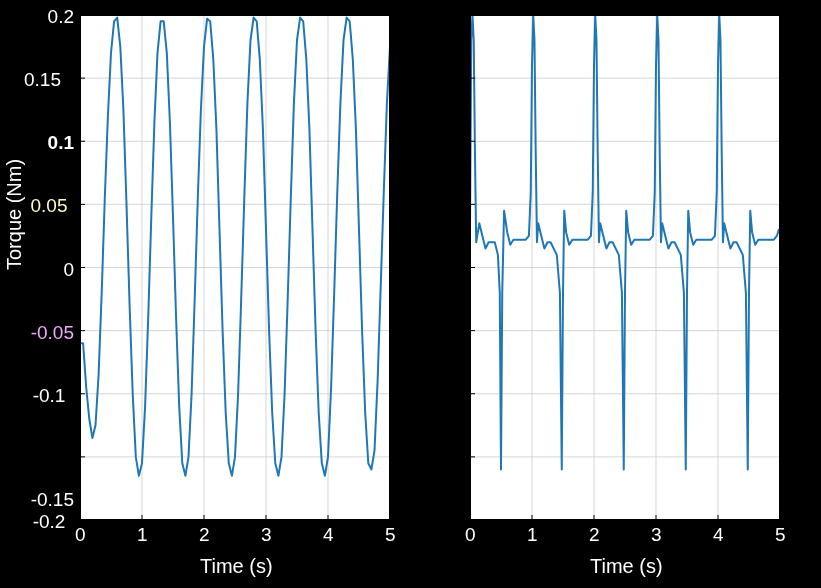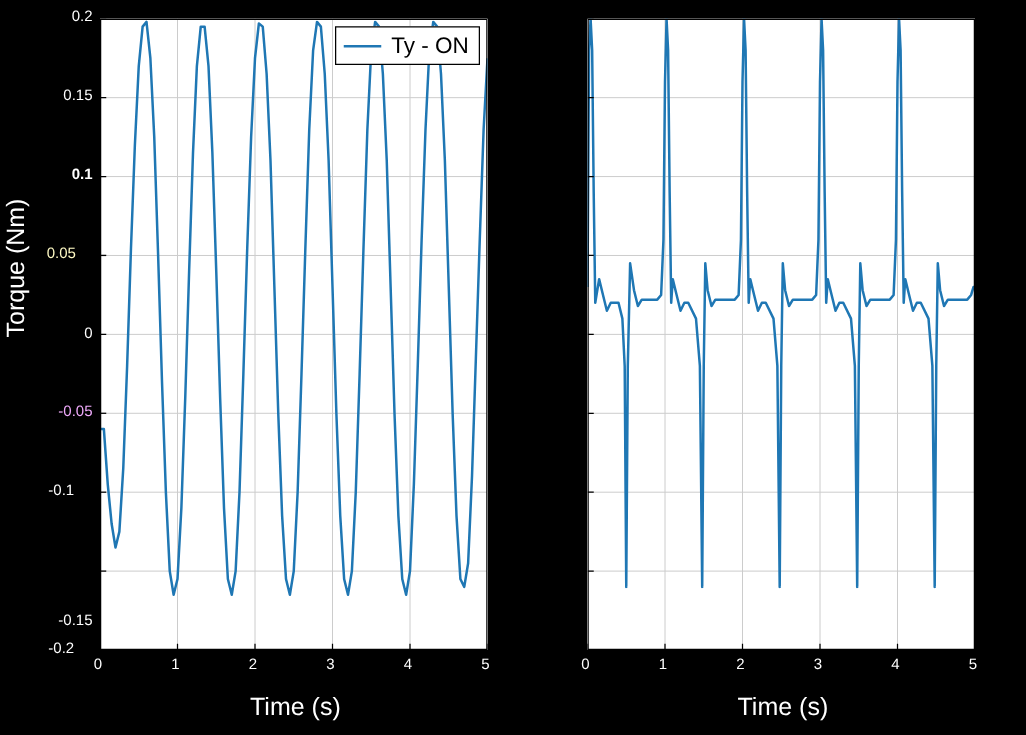--- a/index.html
+++ b/index.html
@@ -16,21 +16,21 @@
     background: #fff;
   }
   .axis-label {
     position: absolute;
     font-size: 20px;
     color: #000;
     white-space: nowrap;
   }
   .tick-label {
     position: absolute;
-    font-size: 12px;
+    font-size: 19px;
     color: #000;
     white-space: nowrap;
   }
   .legend-box {
     position: absolute;
     background: #fff;
     border: 1px solid #000;
     padding: 4px 8px 4px 6px;
     display: flex;
     align-items: center;
@@ -75,24 +75,20 @@
       <line y1="505" y2="505" x1="0" x2="5" stroke="#000"></line>
       <line y1="441.875" y2="441.875" x1="0" x2="5" stroke="#000"></line>
       <line y1="378.75" y2="378.75" x1="0" x2="5" stroke="#000"></line>
       <line y1="315.625" y2="315.625" x1="0" x2="5" stroke="#000"></line>
       <line y1="252.5" y2="252.5" x1="0" x2="5" stroke="#000"></line>
       <line y1="189.375" y2="189.375" x1="0" x2="5" stroke="#000"></line>
       <line y1="126.24999999999994" y2="126.24999999999994" x1="0" x2="5" stroke="#000"></line>
       <line y1="63.12500000000006" y2="63.12500000000006" x1="0" x2="5" stroke="#000"></line>
       <line y1="0" y2="0" x1="0" x2="5" stroke="#000"></line>
     </svg>
-  <div class="legend-box" style="top:6px; right:6px;">
-    <div class="legend-line"></div>
-    <span>Ty - ON</span>
-  </div>
 </div>
 
 <div class="panel" id="panel1" style="left:470px; top:15px; width:310px; height:505px;">
   <svg id="svg1" width="310" height="505">
       <line x1="0" x2="0" y1="0" y2="505" stroke="#cccccc" stroke-width="0.8"></line>
       <line x1="62" x2="62" y1="0" y2="505" stroke="#cccccc" stroke-width="0.8"></line>
       <line x1="124" x2="124" y1="0" y2="505" stroke="#cccccc" stroke-width="0.8"></line>
       <line x1="186" x2="186" y1="0" y2="505" stroke="#cccccc" stroke-width="0.8"></line>
       <line x1="248" x2="248" y1="0" y2="505" stroke="#cccccc" stroke-width="0.8"></line>
       <line x1="310" x2="310" y1="0" y2="505" stroke="#cccccc" stroke-width="0.8"></line>
@@ -137,21 +133,21 @@
 </div>
 
 <div id="yticks">
     <div class="tick-label" style="color: rgb(255, 255, 255); right: 747px; left: auto; top: 511px; text-align: center; width: 50px;">-0.2</div>
     <div class="tick-label" style="color: rgb(255, 255, 255); right: 747px; left: auto; top: 447.875px; text-align: right; width: 50px; margin-top: 41px;">-0.15</div>
     <div class="tick-label" style="color: rgb(255, 255, 255); right: 747px; left: auto; top: 384.75px; text-align: center; width: 50px;">-0.1</div>
     <div class="tick-label" style="color: #f0abfc; right: 747px; left: auto; top: 321.625px; text-align: right; width: 50px;">-0.05</div>
     <div class="tick-label" style="color: rgb(255, 255, 255); right: 747px; left: auto; top: 258.5px; text-align: right; width: 50px;">0</div>
     <div class="tick-label" style="color: #fef9c3; right: 747px; left: auto; top: 195.375px; text-align: center; width: 50px;">0.05</div>
     <div class="tick-label" style="color: rgb(255, 255, 255); right: 747px; left: auto; top: 132.25px; text-align: right; width: 50px; font-weight: bold;">0.1</div>
-    <div class="tick-label" style="color: rgb(255, 255, 255); right: 747px; left: auto; top: 69.125px; text-align: right; width: 50px;">0.15</div>
+    <div class="tick-label" style="color: rgb(255, 255, 255); right: 747px; left: auto; top: 69.125px; width: 50px;">0.15</div>
     <div class="tick-label" style="color: rgb(255, 255, 255); right: 747px; left: auto; top: 6px; text-align: right; width: 50px;">0.2</div>
   </div>
 
 <div id="xticks0">
     <div class="tick-label" style="color: rgb(255, 255, 255); left: 75px; top: 524px;">0</div>
     <div class="tick-label" style="color: rgb(255, 255, 255); left: 137px; top: 524px;">1</div>
     <div class="tick-label" style="color: rgb(255, 255, 255); left: 199px; top: 524px;">2</div>
     <div class="tick-label" style="color: rgb(255, 255, 255); left: 261px; top: 524px;">3</div>
     <div class="tick-label" style="color: rgb(255, 255, 255); left: 323px; top: 524px;">4</div>
     <div class="tick-label" style="color: rgb(255, 255, 255); left: 385px; top: 524px;">5</div>

